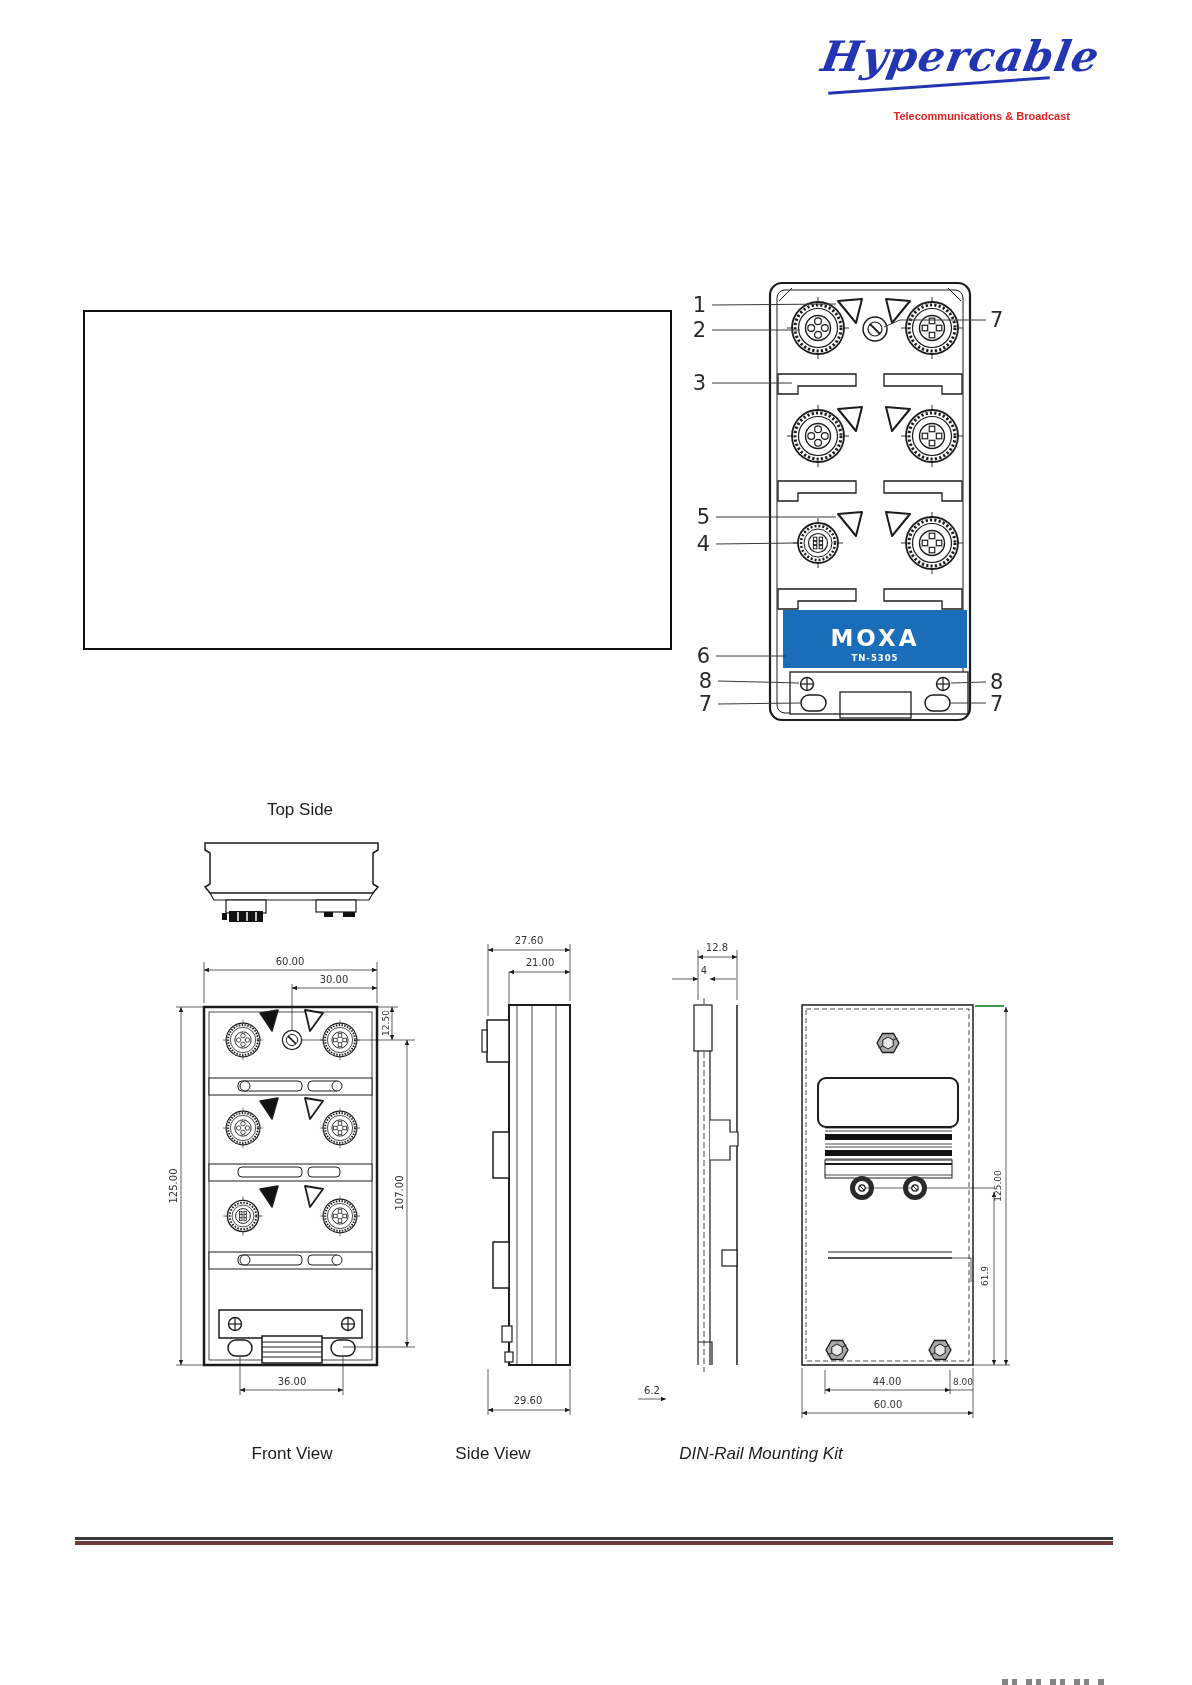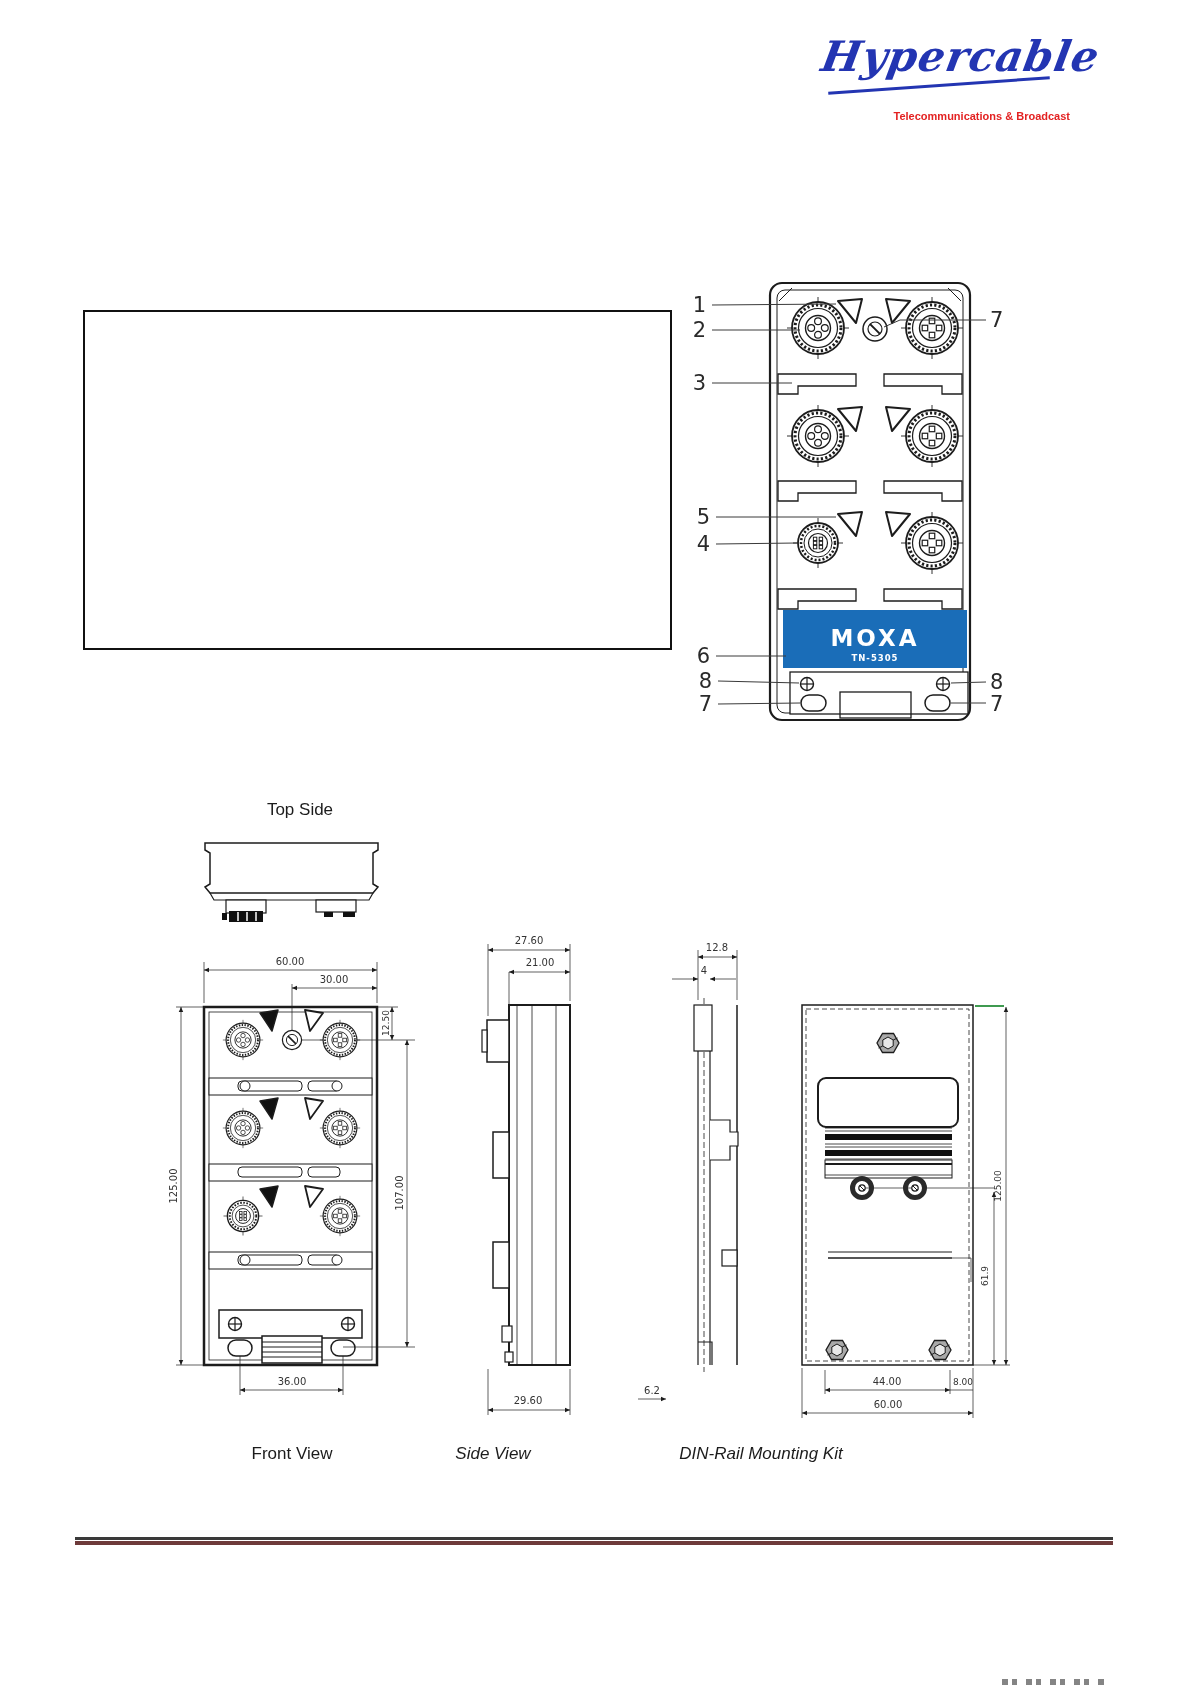--- a/index.html
+++ b/index.html
@@ -441,21 +441,21 @@
       <text class="dt" x="887" y="1385" text-anchor="middle">44.00</text>
       <text class="dts" x="963" y="1385" text-anchor="middle">8.00</text>
       <text class="dt" x="888" y="1408" text-anchor="middle">60.00</text>
       <text class="dts" x="988" y="1276" text-anchor="middle" transform="rotate(-90 988 1276)">61.9</text>
       <text class="dts" x="1001" y="1186" text-anchor="middle" transform="rotate(-90 1001 1186)">125.00</text>
     </g>
   </svg>
 
   <div class="vlabel" style="left:190px;top:800px;">Top Side</div>
   <div class="vlabel" style="left:182px;top:1444px;">Front View</div>
-  <div class="vlabel" style="left:383px;top:1444px;font-style:italic;">Side View</div>
+  <div class="vlabel" style="left:383px;top:1444px;">Side View</div>
   <div class="vlabel" style="left:651px;top:1444px;font-style:italic;">DIN-Rail Mounting Kit</div>
 
   <div class="abs rule-a"></div>
   <div class="abs rule-b"></div>
 
   <div class="abs frag"></div>
 
 </div>
 
 </body></html>

